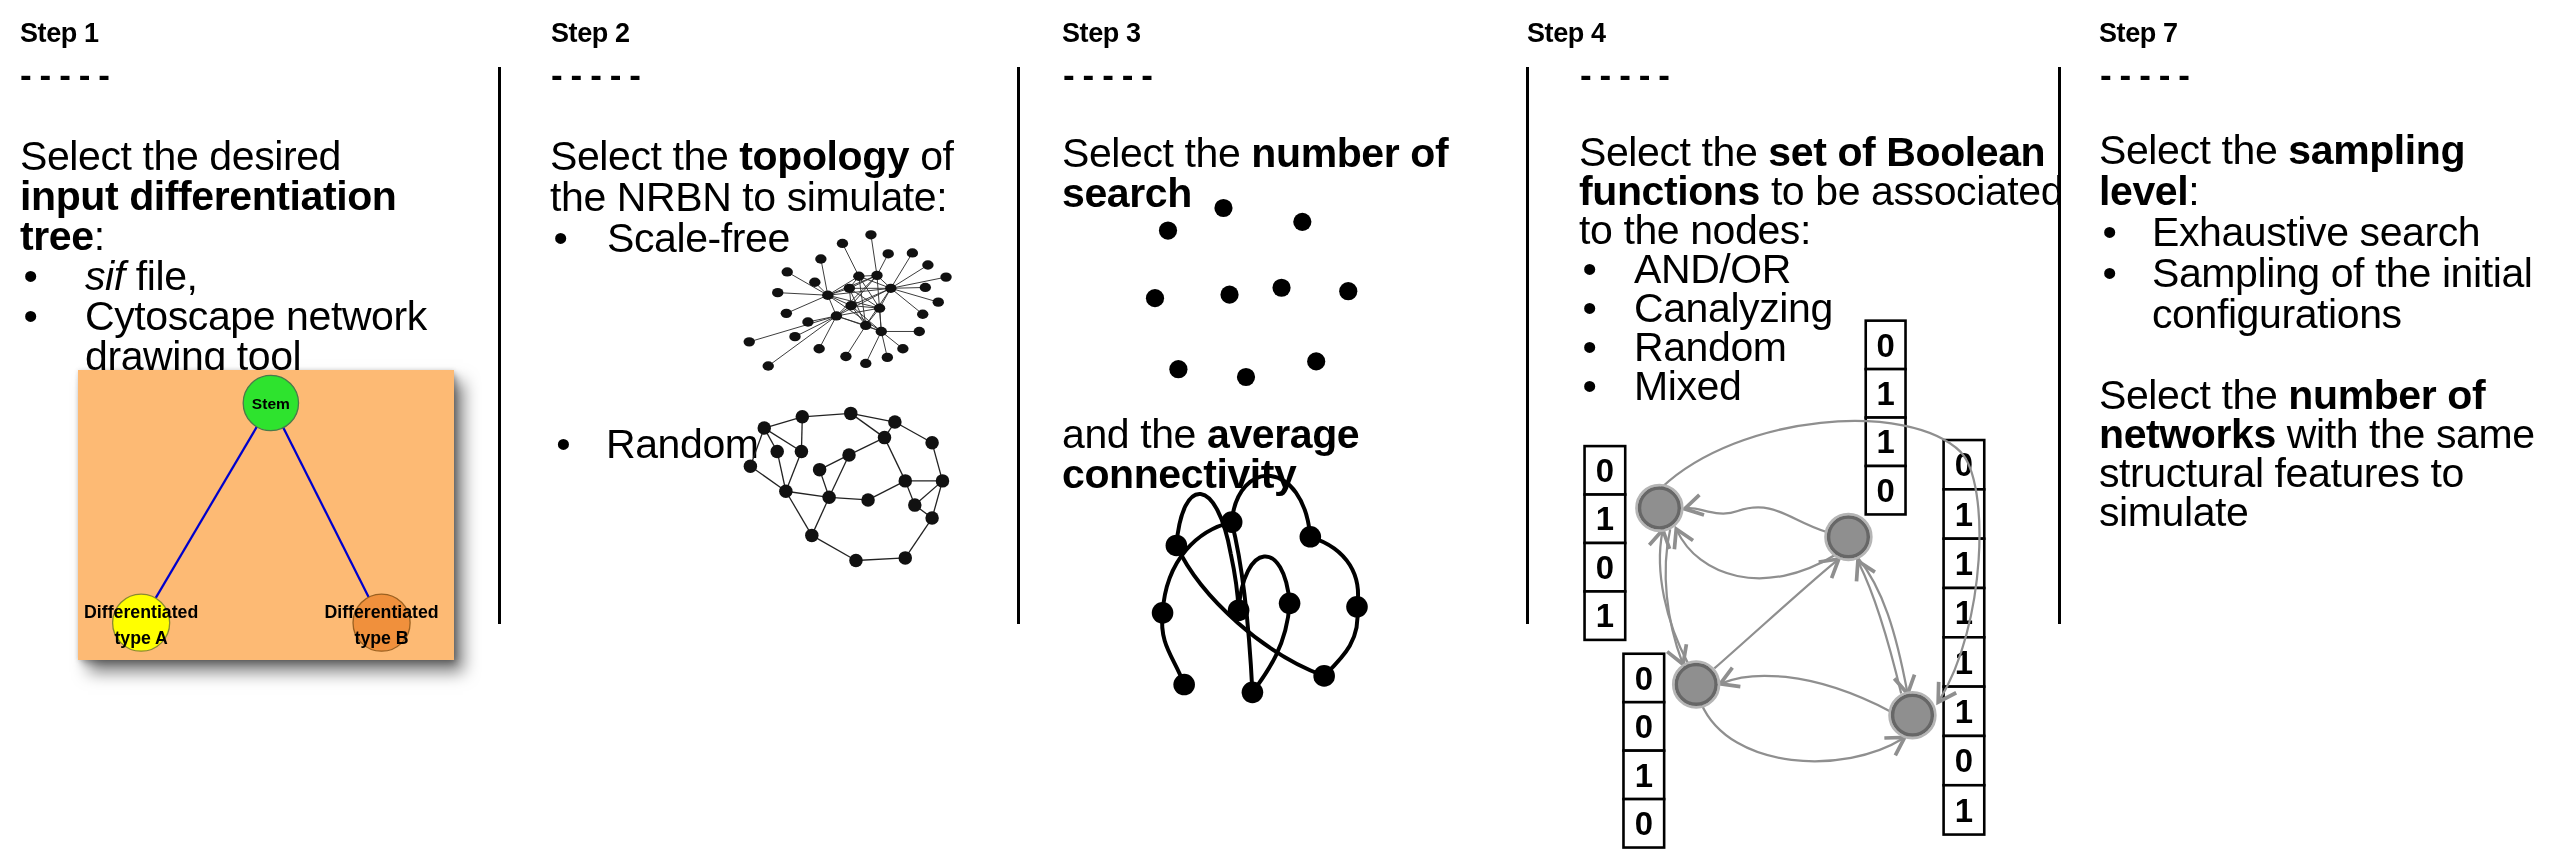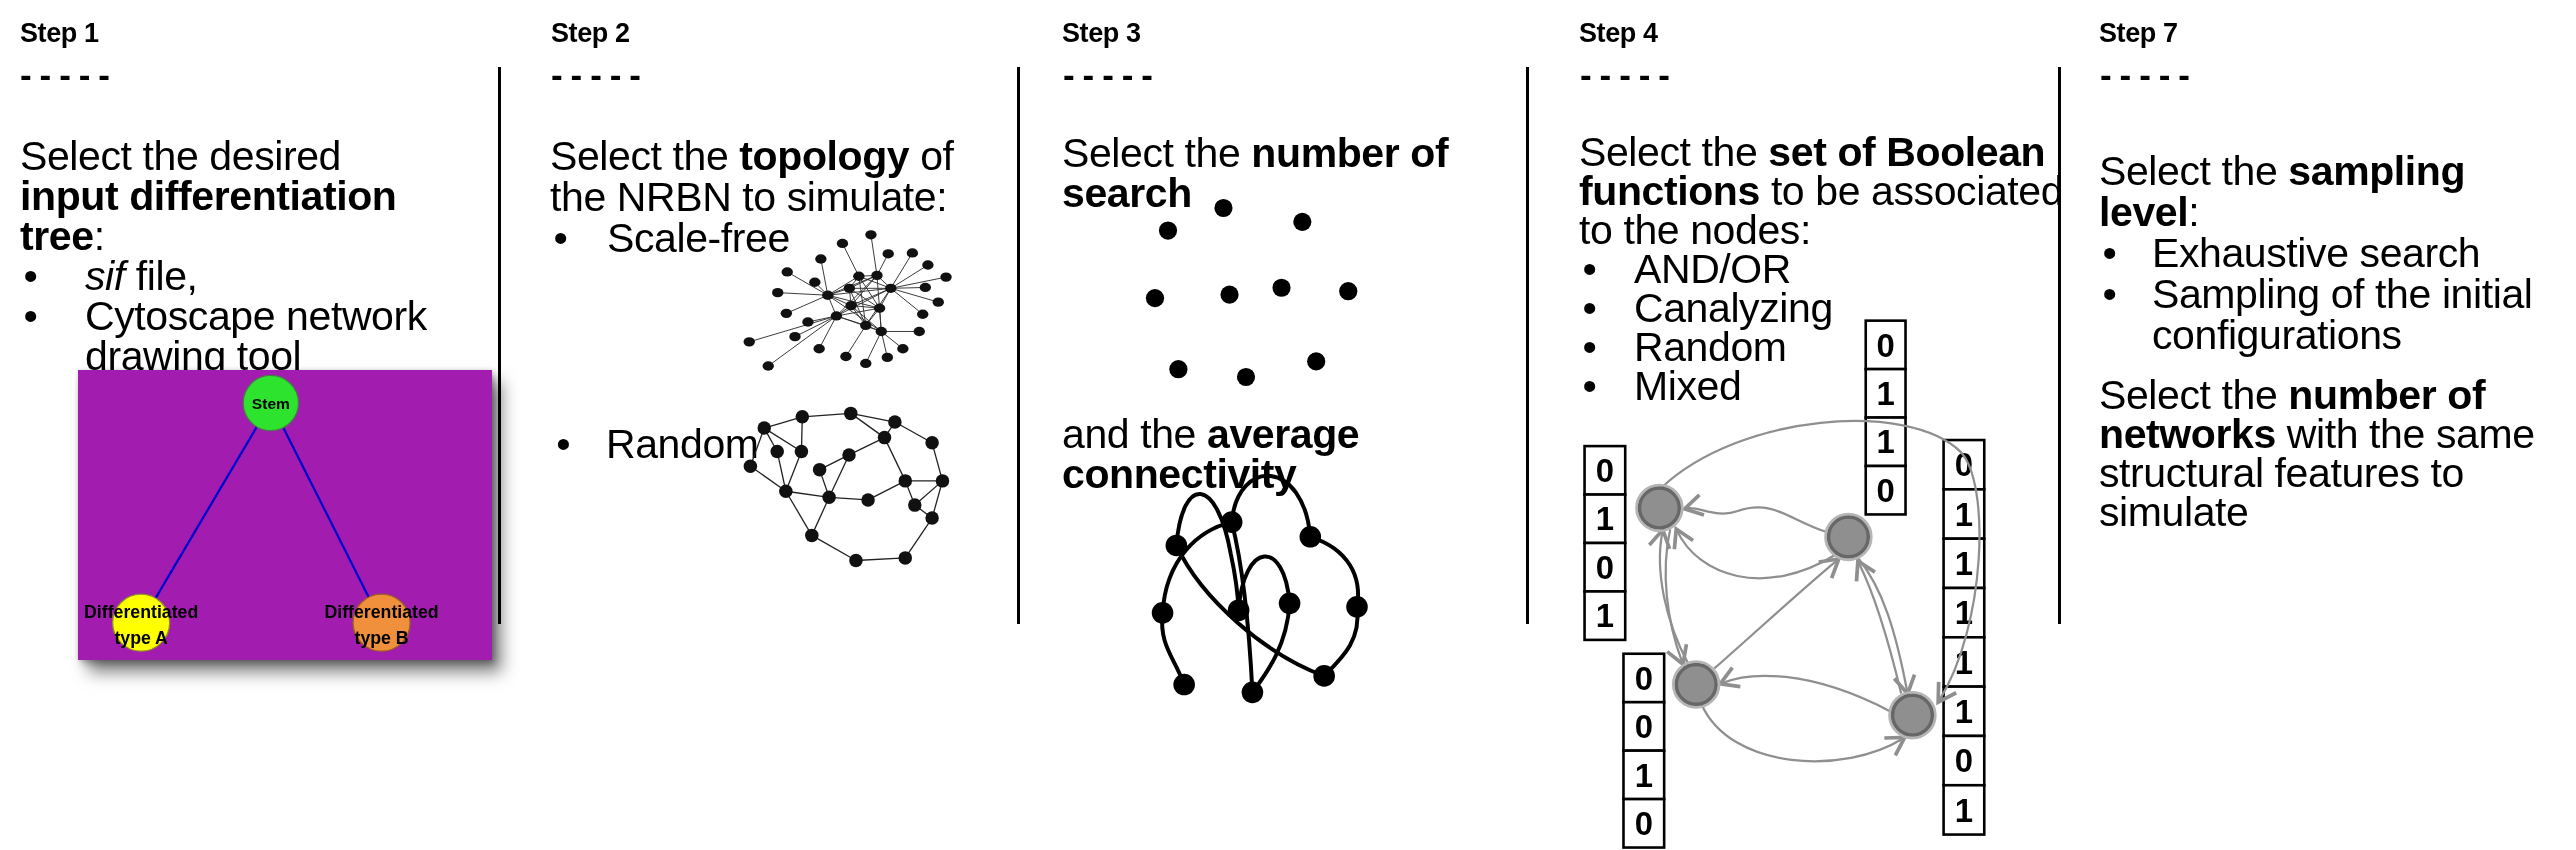--- a/index.html
+++ b/index.html
@@ -17,21 +17,21 @@
 .sep{position:absolute;width:2.6px;height:557px;top:67px;background:#000}
 </style></head>
 <body>
 <div class="sep" style="left:498px"></div>
 <div class="sep" style="left:1017px"></div>
 <div class="sep" style="left:1526px"></div>
 <div class="sep" style="left:2058px"></div>
 <div class="abs h" style="left:20px;top:13px;">Step 1</div>
 <div class="abs dash" style="left:20px;top:55px;">- - - - -</div>
 <div class="abs t" style="left:20px;top:136px;width:407px;">Select the desired <b>input differentiation tree</b>:<div class="bl"><span class="d">•</span><i>sif</i> file,</div><div class="bl"><span class="d">•</span>Cytoscape network drawing tool</div></div>
-<div class="abs" style="left:78px;top:370px;width:414px;height:290px;background:#a21caf;box-shadow:10.4px 12px 15.6px rgba(0,0,0,0.5), 2.6px 3.5px 7px rgba(0,0,0,0.28), 0 0 4.3px rgba(0,0,0,0.12);">
+<div class="abs" style="left:78px;top:370px;width:376px;height:290px;background:#fdba74;box-shadow:10.4px 12px 15.6px rgba(0,0,0,0.5), 2.6px 3.5px 7px rgba(0,0,0,0.28), 0 0 4.3px rgba(0,0,0,0.12);">
 <svg width="352" height="290" viewBox="0 0 407 335" style="overflow:visible">
 <line x1="223" y1="38" x2="73" y2="292" stroke="#0000cc" stroke-width="2.6"></line>
 <line x1="223" y1="38" x2="351" y2="292" stroke="#0000cc" stroke-width="2.6"></line>
 <circle cx="223" cy="38" r="32" fill="#2ee32e" stroke="#4a7a4a" stroke-width="1.5"></circle>
 <circle cx="73" cy="292" r="33" fill="#ffff00" stroke="#8a8a30" stroke-width="1.5"></circle>
 <circle cx="351" cy="292" r="33" fill="#f0903c" stroke="#9a6020" stroke-width="1.5"></circle>
 <text x="223" y="44.5" font-size="18" font-weight="bold" text-anchor="middle" font-family="Liberation Sans,sans-serif">Stem</text>
 <text x="73" y="287" font-size="20.5" font-weight="bold" text-anchor="middle" font-family="Liberation Sans,sans-serif">Differentiated</text>
 <text x="73" y="317" font-size="20.5" font-weight="bold" text-anchor="middle" font-family="Liberation Sans,sans-serif">type A</text>
 <text x="351" y="287" font-size="20.5" font-weight="bold" text-anchor="middle" font-family="Liberation Sans,sans-serif">Differentiated</text>
@@ -225,21 +225,21 @@
     <circle cx="1423" cy="603" r="12.5" fill="#000"></circle>
     <circle cx="1514" cy="620" r="12.5" fill="#000"></circle>
     <circle cx="1343" cy="708" r="12.5" fill="#000"></circle>
     <circle cx="1431" cy="705" r="12.5" fill="#000"></circle>
     <circle cx="1490" cy="697" r="12.5" fill="#000"></circle>
     <circle cx="1568" cy="701" r="12.5" fill="#000"></circle>
     <circle cx="1368" cy="791" r="12.5" fill="#000"></circle>
     <circle cx="1447" cy="800" r="12.5" fill="#000"></circle>
     <circle cx="1530" cy="781" r="12.5" fill="#000"></circle>
   </svg>
-<div class="abs h" style="left:1579px;top:13px;">Step 4</div>
+<div class="abs h" style="left:1527px;top:13px;">Step 4</div>
 <div class="abs dash" style="left:1580px;top:55px;">- - - - -</div>
 <div class="abs t lh455" style="left:1579px;top:133px;width:485px;">Select the <b>set of Boolean functions</b> to be associated to the nodes:<div class="bl" style="padding-left:55px"><span class="d">•</span>AND/OR</div><div class="bl" style="padding-left:55px"><span class="d">•</span>Canalyzing</div><div class="bl" style="padding-left:55px"><span class="d">•</span>Random</div><div class="bl" style="padding-left:55px"><span class="d">•</span>Mixed</div></div>
 <svg class="abs" style="left:1575px;top:312px" width="424" height="539" viewBox="1820 360 490 623">
     <defs>
       <marker id="ah" viewBox="0 0 12 12" refX="9" refY="6" markerWidth="11" markerHeight="11" orient="auto-start-reverse">
         <path d="M1.5,1 L10,6 L1.5,11" fill="none" stroke="#8f8f8f" stroke-width="1.8"></path>
       </marker>
     </defs>
     <rect x="2156" y="370" width="46" height="224" fill="#fff" stroke="none"></rect>
     <rect x="2156" y="370" width="46" height="56" fill="#fff" stroke="#000" stroke-width="3"></rect>
@@ -299,15 +299,15 @@
     <circle cx="1917.5" cy="586.5" r="23" fill="#8f8f8f" stroke="#676767" stroke-width="4"></circle>
     <circle cx="2136" cy="620" r="26.5" fill="none" stroke="#b5b5b5" stroke-width="3"></circle>
     <circle cx="2136" cy="620" r="23" fill="#8f8f8f" stroke="#676767" stroke-width="4"></circle>
     <circle cx="1960" cy="790.5" r="26.5" fill="none" stroke="#b5b5b5" stroke-width="3"></circle>
     <circle cx="1960" cy="790.5" r="23" fill="#8f8f8f" stroke="#676767" stroke-width="4"></circle>
     <circle cx="2210" cy="826" r="26.5" fill="none" stroke="#b5b5b5" stroke-width="3"></circle>
     <circle cx="2210" cy="826" r="23" fill="#8f8f8f" stroke="#676767" stroke-width="4"></circle>
   </svg>
 <div class="abs h" style="left:2099px;top:13px;">Step 7</div>
 <div class="abs dash" style="left:2100px;top:55px;">- - - - -</div>
-<div class="abs t lh47" style="left:2099px;top:130px;width:459px;margin-top:21px;">Select the <b>sampling level</b>:<div class="bl" style="padding-left:53px"><span class="d">•</span>Exhaustive search</div><div class="bl" style="padding-left:53px"><span class="d">•</span>Sampling of the initial configurations</div></div>
+<div class="abs t lh47" style="left:2099px;top:130px;width:459px;">Select the <b>sampling level</b>:<div class="bl" style="padding-left:53px"><span class="d">•</span>Exhaustive search</div><div class="bl" style="padding-left:53px"><span class="d">•</span>Sampling of the initial configurations</div></div>
 <div class="abs t lh45" style="left:2099px;top:376px;width:474px;">Select the <b>number of networks</b> with the same structural features to simulate</div>
 
 
 </body></html>

